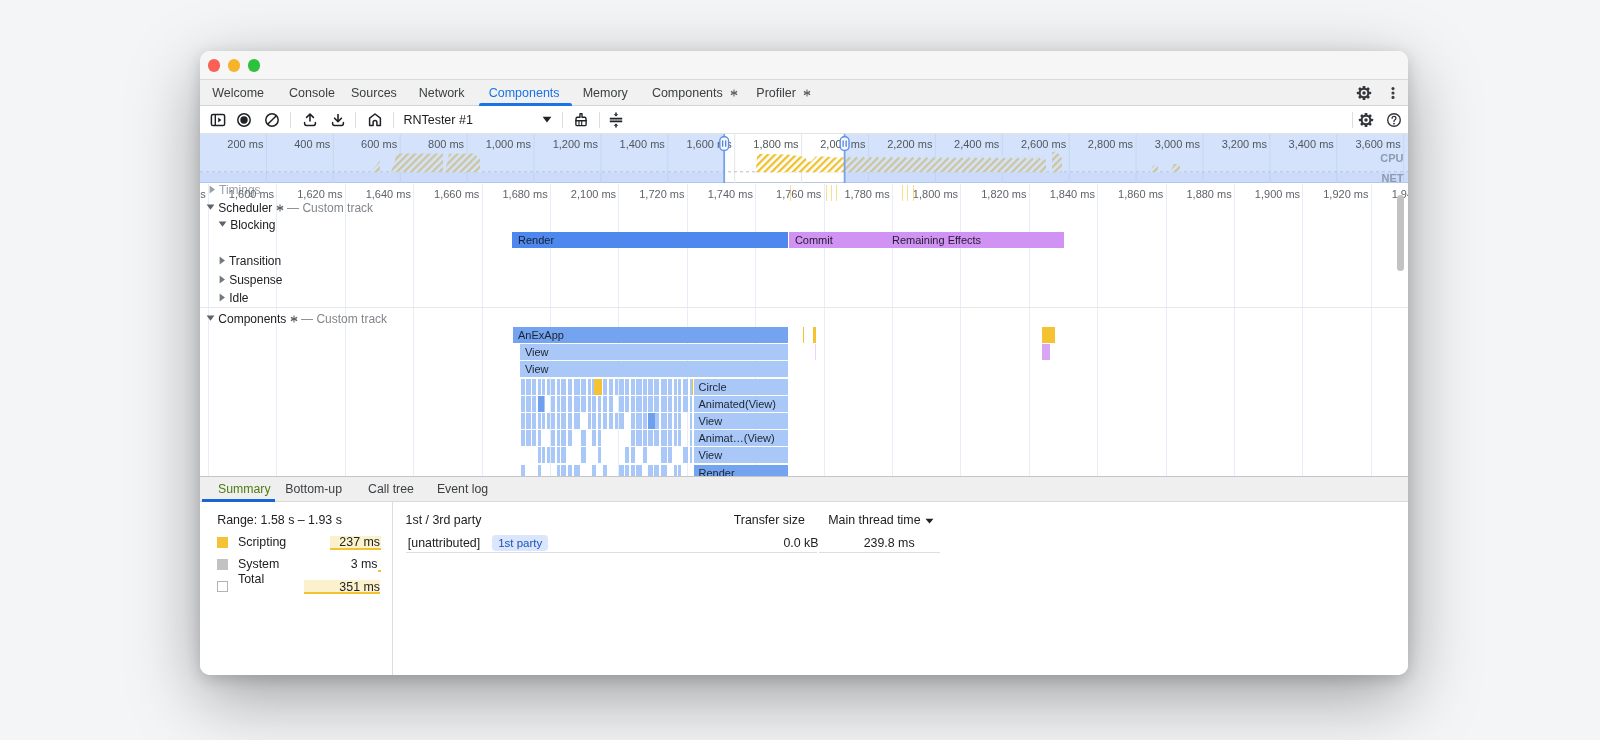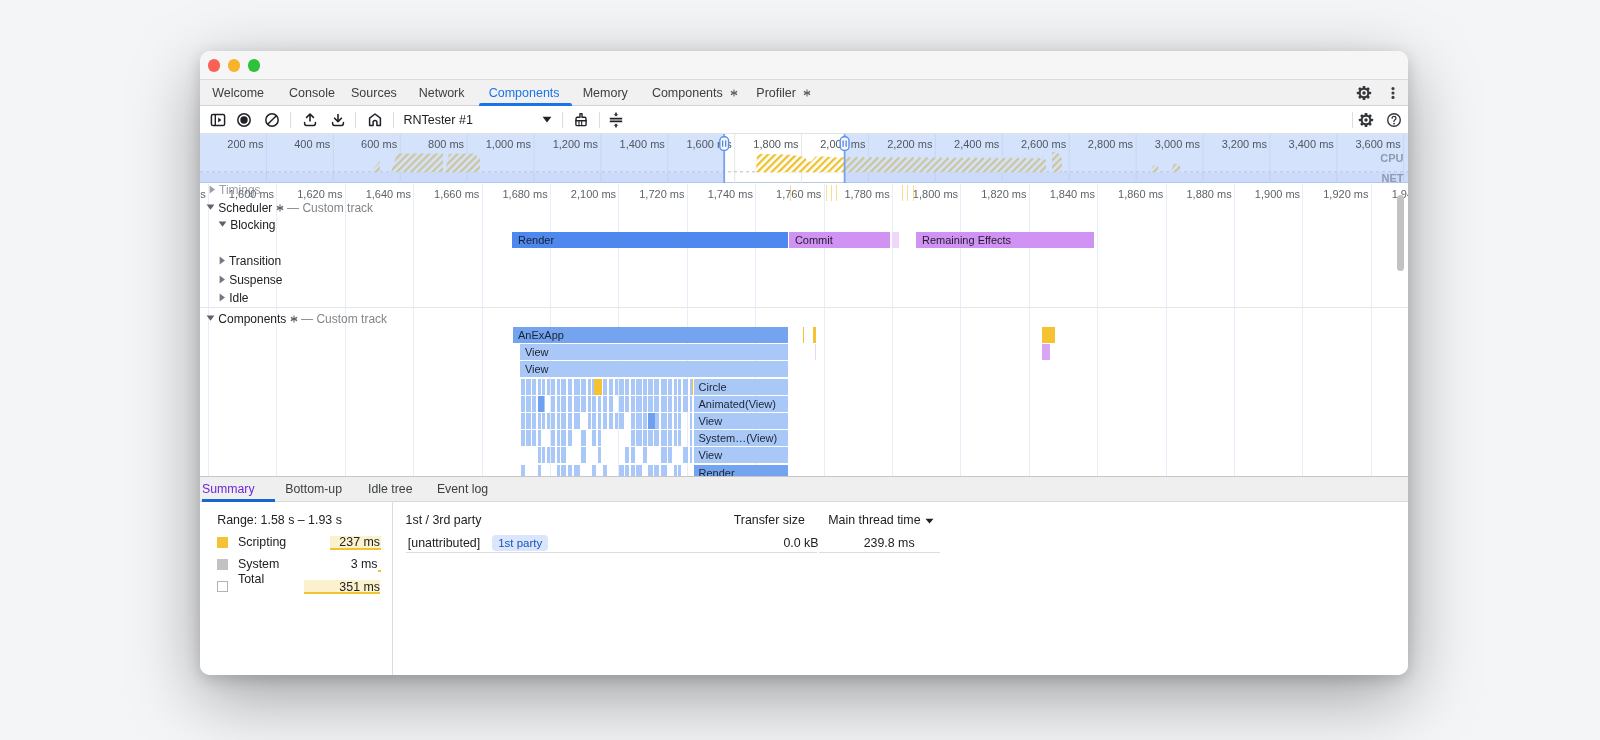--- a/index.html
+++ b/index.html
@@ -284,21 +284,21 @@
           <path d="M0.6 1.4 L8.4 1.4 L4.5 6.8 Z" fill="#5f6368"></path>
         </svg> Components <svg width="8" height="8" viewBox="0 0 8 8" style="vertical-align:0px">
           <line x1="4.0" y1="0.3999999999999999" x2="4.0" y2="7.6" stroke="#5f6368" stroke-width="1.1" transform="rotate(0 4.0 4.0)"></line>
           <line x1="4.0" y1="0.3999999999999999" x2="4.0" y2="7.6" stroke="#5f6368" stroke-width="1.1" transform="rotate(60 4.0 4.0)"></line>
           <line x1="4.0" y1="0.3999999999999999" x2="4.0" y2="7.6" stroke="#5f6368" stroke-width="1.1" transform="rotate(120 4.0 4.0)"></line>
           <line x1="1.1199999999999997" y1="4.0" x2="6.880000000000001" y2="4.0" stroke="#5f6368" stroke-width="1.1"></line>
         </svg> <span class="gray">— Custom track</span></span>
     <div class="fb" style="left:312px;top:48.5px;width:276.2px;height:16px;background:#4e88ee;color:#16202c"><span style="padding-left:6px">Render</span></div>
     <div class="fb" style="left:588.9px;top:48.5px;width:100.8px;height:16px;background:#d093f3;color:#241b2e"><span style="padding-left:6px">Commit</span></div>
     <div class="fb" style="left:691.5px;top:48.5px;width:7.2px;height:16px;background:#eed7fb"></div>
-    <div class="fb" style="left:716px;top:48.5px;width:178px;height:16px;background:#d093f3;color:#241b2e"><span style="padding-left:6px">Remaining Effects</span></div>
+    <div class="fb" style="left:686px;top:48.5px;width:178px;height:16px;background:#d093f3;color:#241b2e"><span style="padding-left:6px">Remaining Effects</span></div>
     <div class="fb" style="left:313.0px;top:143.5px;width:274.7px;height:16px;background:#74a3ef;color:#1c2430"><span style="padding-left:5px">AnExApp</span></div>
       <div class="fb" style="left:319.9px;top:160.7px;width:267.8px;height:16px;background:#a9c7f7;color:#1c2430"><span style="padding-left:5px">View</span></div>
       <div class="fb" style="left:319.9px;top:177.9px;width:267.8px;height:16px;background:#a9c7f7;color:#1c2430"><span style="padding-left:5px">View</span></div>
       <div class="fb" style="left:602.7px;top:143.5px;width:1.8px;height:16px;background:#f5c232;color:#1c2430"></div>
       <div class="fb" style="left:613.4px;top:143.5px;width:2.6px;height:16px;background:#f5c232;color:#1c2430"></div>
       <div class="fb" style="left:614.5px;top:160.7px;width:1.6px;height:16px;background:#efd2fb;color:#1c2430"></div>
       <div class="fb" style="left:842.0px;top:143.5px;width:13.4px;height:16px;background:#f5c232;color:#1c2430"></div>
       <div class="fb" style="left:842.0px;top:160.7px;width:7.8px;height:16px;background:#d9a5f5;color:#1c2430"></div>
       <div class="fb" style="left:320.5px;top:195.1px;width:4.0px;height:16px;background:#a9c7f7;color:#1c2430"></div>
       <div class="fb" style="left:325.6px;top:195.1px;width:5.0px;height:16px;background:#a9c7f7;color:#1c2430"></div>
@@ -405,21 +405,21 @@
       <div class="fb" style="left:430.7px;top:246.7px;width:4.4px;height:16px;background:#a9c7f7;color:#1c2430"></div>
       <div class="fb" style="left:436.3px;top:246.7px;width:5.4px;height:16px;background:#a9c7f7;color:#1c2430"></div>
       <div class="fb" style="left:443.1px;top:246.7px;width:3.7px;height:16px;background:#a9c7f7;color:#1c2430"></div>
       <div class="fb" style="left:448.2px;top:246.7px;width:4.6px;height:16px;background:#a9c7f7;color:#1c2430"></div>
       <div class="fb" style="left:454.3px;top:246.7px;width:5.2px;height:16px;background:#a9c7f7;color:#1c2430"></div>
       <div class="fb" style="left:460.8px;top:246.7px;width:5.9px;height:16px;background:#a9c7f7;color:#1c2430"></div>
       <div class="fb" style="left:467.9px;top:246.7px;width:4.3px;height:16px;background:#a9c7f7;color:#1c2430"></div>
       <div class="fb" style="left:473.6px;top:246.7px;width:3.5px;height:16px;background:#a9c7f7;color:#1c2430"></div>
       <div class="fb" style="left:478.4px;top:246.7px;width:3.1px;height:16px;background:#a9c7f7;color:#1c2430"></div>
       <div class="fb" style="left:489.6px;top:246.7px;width:2.9px;height:16px;background:#a9c7f7;color:#1c2430"></div>
-      <div class="fb" style="left:493.5px;top:246.7px;width:94.2px;height:16px;background:#a9c7f7;color:#1c2430"><span style="padding-left:5px">System…(View)</span></div>
+      <div class="fb" style="left:493.5px;top:246.7px;width:94.2px;height:16px;background:#a9c7f7;color:#1c2430"><span style="padding-left:5px">Animat…(View)</span></div>
       <div class="fb" style="left:337.6px;top:263.9px;width:3.2px;height:16px;background:#a9c7f7;color:#1c2430"></div>
       <div class="fb" style="left:342.2px;top:263.9px;width:3.1px;height:16px;background:#a9c7f7;color:#1c2430"></div>
       <div class="fb" style="left:346.6px;top:263.9px;width:3.2px;height:16px;background:#a9c7f7;color:#1c2430"></div>
       <div class="fb" style="left:350.9px;top:263.9px;width:4.3px;height:16px;background:#a9c7f7;color:#1c2430"></div>
       <div class="fb" style="left:356.7px;top:263.9px;width:3.4px;height:16px;background:#a9c7f7;color:#1c2430"></div>
       <div class="fb" style="left:361.3px;top:263.9px;width:4.9px;height:16px;background:#a9c7f7;color:#1c2430"></div>
       <div class="fb" style="left:380.8px;top:263.9px;width:5.6px;height:16px;background:#a9c7f7;color:#1c2430"></div>
       <div class="fb" style="left:397.7px;top:263.9px;width:3.5px;height:16px;background:#a9c7f7;color:#1c2430"></div>
       <div class="fb" style="left:425.3px;top:263.9px;width:3.9px;height:16px;background:#a9c7f7;color:#1c2430"></div>
       <div class="fb" style="left:430.7px;top:263.9px;width:4.4px;height:16px;background:#a9c7f7;color:#1c2430"></div>
@@ -447,23 +447,23 @@
       <div class="fb" style="left:473.6px;top:281.1px;width:3.5px;height:11px;background:#a9c7f7;color:#1c2430"></div>
       <div class="fb" style="left:478.4px;top:281.1px;width:3.1px;height:11px;background:#a9c7f7;color:#1c2430"></div>
       <div class="fb" style="left:493.5px;top:281.1px;width:94.2px;height:11px;background:#74a3ef;color:#1c2430"><span style="padding-left:5px">Render</span></div>
       <div class="fb" style="left:394.0px;top:195.1px;width:8.3px;height:16px;background:#f5c232;color:#1c2430"></div>
       <div class="fb" style="left:492.3px;top:195.1px;width:1.2px;height:16px;background:#f5c232;color:#1c2430"></div>
       <div class="fb" style="left:338.0px;top:212.3px;width:6.3px;height:16px;background:#6f9ff0;color:#1c2430"></div>
       <div class="fb" style="left:448.0px;top:229.5px;width:7.0px;height:16px;background:#6f9ff0;color:#1c2430"></div>
     <div class="abs" style="left:1197px;top:11.5px;width:6.5px;height:76px;background:#c2c2c2;border-radius:4px"></div>
   </div>
   <div class="abs" id="bottabs">
-    <span class="btab" style="left:2px;color:#6d28d9">Summary</span>
+    <span class="btab" style="left:18px;color:#4d7c0f">Summary</span>
     <span class="btab" style="left:85.3px">Bottom-up</span>
-    <span class="btab" style="left:168.1px">Idle tree</span>
+    <span class="btab" style="left:168.1px">Call tree</span>
     <span class="btab" style="left:236.9px">Event log</span>
     <div class="abs" style="left:1.6px;top:22px;width:73.5px;height:3px;background:#1a66d0"></div>
   </div>
   <div class="abs" id="summary">
     <div class="abs" style="left:192.3px;top:0;width:1px;height:173px;background:#dcdcdc"></div>
     <span class="sv" style="left:17.2px;top:11.5px;font-weight:500">Range: 1.58 s – 1.93 s</span>
     <div class="abs" style="left:17.2px;top:35.2px;width:11px;height:11px;background:#f4c233"></div>
     <span class="sv" style="left:38px;top:33.5px">Scripting</span>
     <div class="valbox" style="left:129.5px;top:34px;width:51px"></div>
     <span class="sv" style="top:33.5px;left:80px;width:100px;text-align:right">237 ms</span>

